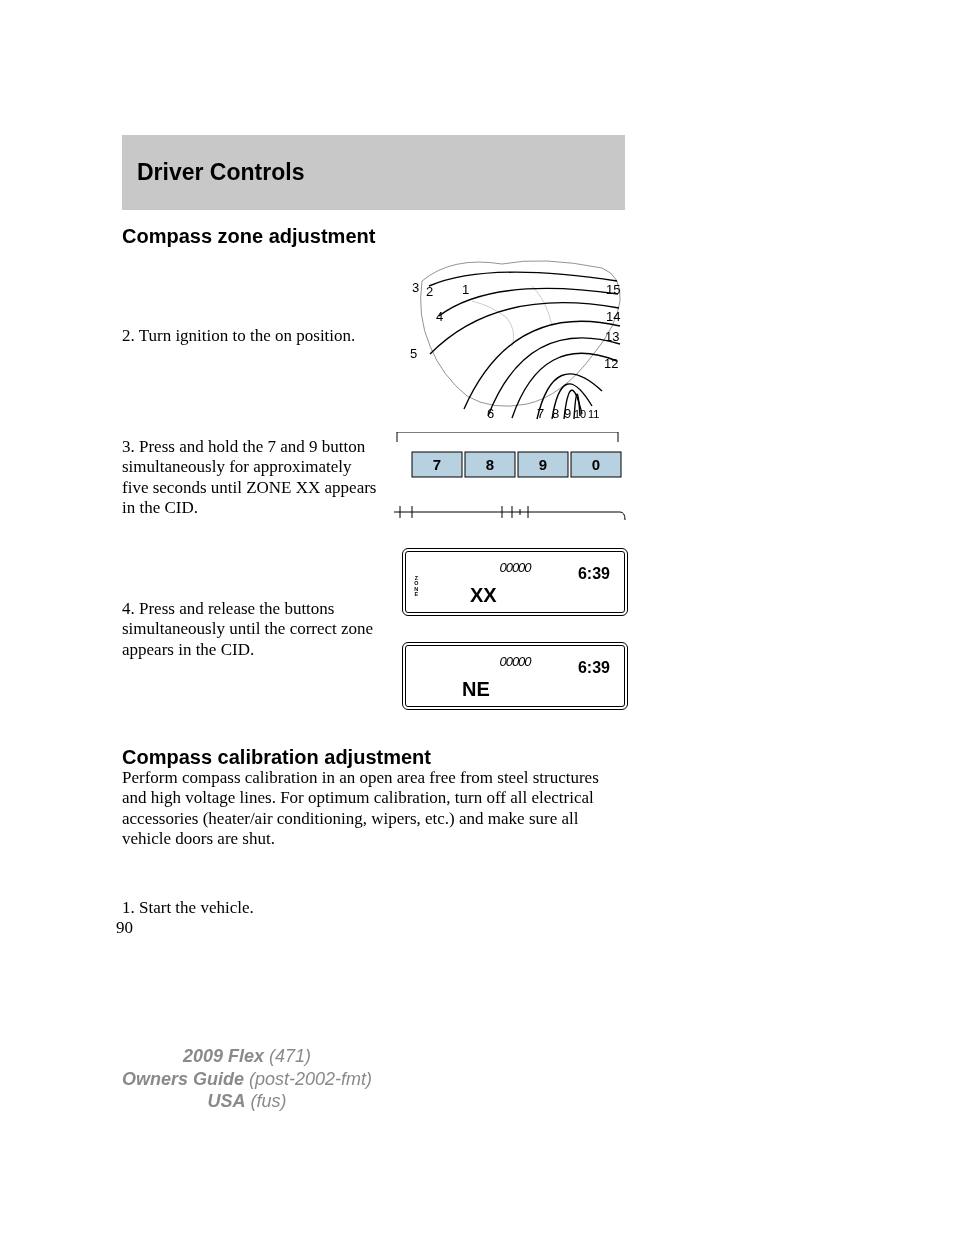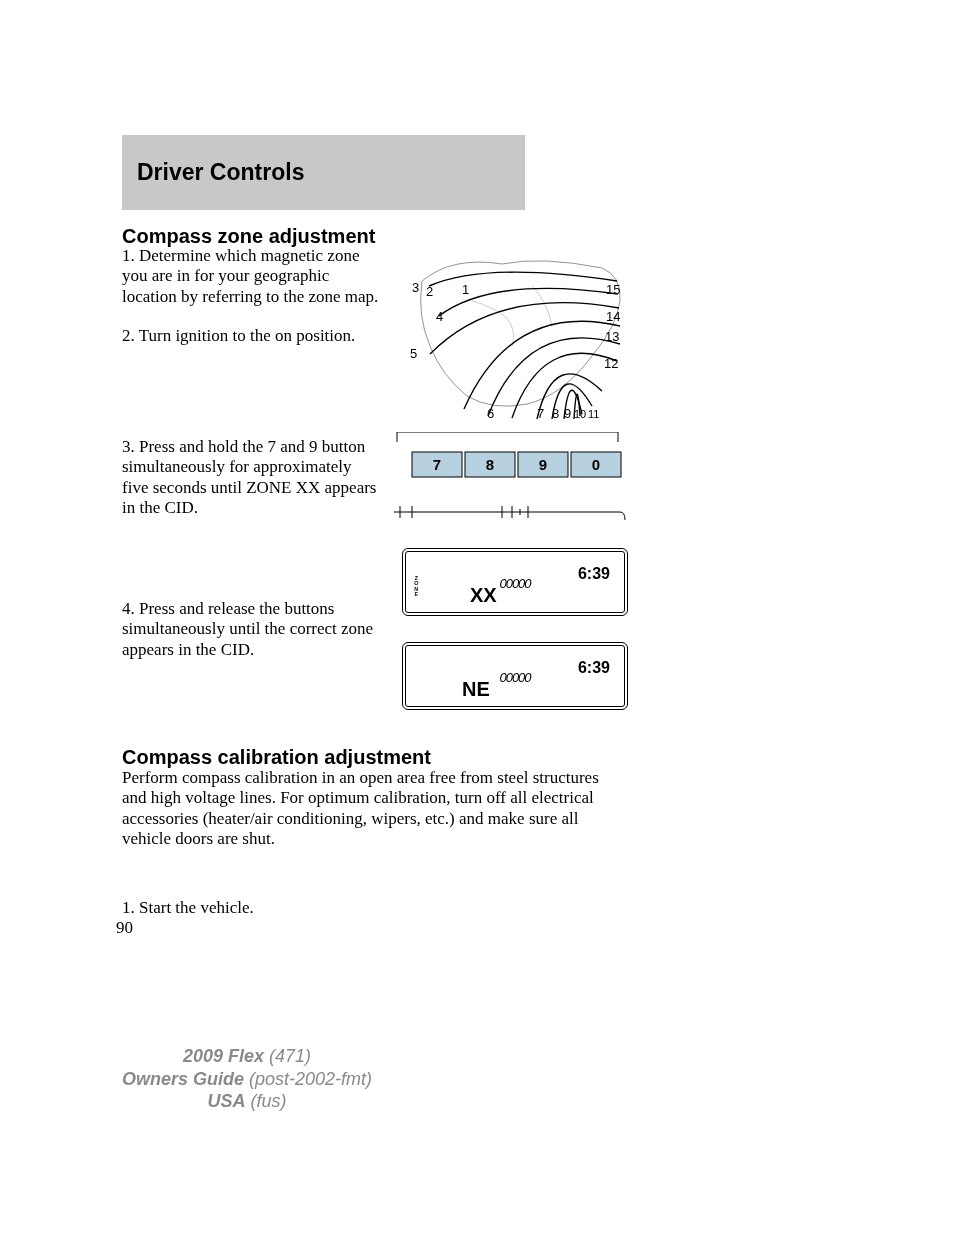--- a/index.html
+++ b/index.html
@@ -13,21 +13,21 @@
   .page {
     position: relative;
     width: 954px;
     height: 1235px;
     box-sizing: border-box;
   }
   .header-bar {
     position: absolute;
     left: 122px;
     top: 135px;
-    width: 403px;
+    width: 503px;
     height: 75px;
     background: #c8c8c8;
     display: flex;
     align-items: center;
     padding-left: 15px;
     box-sizing: border-box;
   }
   .header-title {
     font-family: Arial, Helvetica, sans-serif;
     font-weight: bold;
@@ -82,21 +82,21 @@
   
   .cid {
     width: 218px; height: 60px;
     border: 4px double #000;
     border-radius: 6px;
     position: relative;
     font-family: Arial, Helvetica, sans-serif;
     margin-left: 10px;
   }
   .cid .ooo {
-    position: absolute; top: 24px; left: 50%; transform: translateX(-50%);
+    position: absolute; top: 8px; left: 50%; transform: translateX(-50%);
     font-size: 13px; letter-spacing: -1px;
   }
   .cid .time {
     position: absolute; top: 13px; right: 14px;
     font-weight: bold; font-size: 16px;
   }
   .cid .zone-label {
     position: absolute; left: 8px; top: 22px;
     font-size: 6px; line-height: 1; letter-spacing: 0;
     writing-mode: horizontal-tb;
@@ -115,21 +115,20 @@
 <body>
 
 <div class="page">
 
   <div class="header-bar">
     <span class="header-title">Driver Controls</span>
   </div>
 
   <div class="subheading" style="top:225px;">Compass zone adjustment</div>
 
-  <div class="body-text left-col" style="top:246px;">1. Determine which magnetic zone you are in for your geographic location by referring to the zone map.</div>
   <div class="body-text left-col" style="top:326px;">2. Turn ignition to the on position.</div>
   <div class="body-text left-col" style="top:437px;">3. Press and hold the 7 and 9 button simultaneously for approximately five seconds until ZONE XX appears in the CID.</div>
   <div class="body-text left-col" style="top:580px;margin-top:19px;">4. Press and release the buttons simultaneously until the correct zone appears in the CID.</div>
 
   <div class="fig zone-map">
     <svg width="236" height="176" viewBox="0 0 236 176">
 
       <path d="M 30 35 Q 60 10 110 18 Q 150 10 210 22 Q 230 30 228 55 Q 225 80 200 110 Q 170 150 135 158 Q 100 165 75 150 Q 50 130 38 100 Q 25 70 30 35 Z" fill="none" stroke="#777" stroke-width="0.8"></path>
       <path d="M 80 55 Q 100 60 115 72 Q 125 85 120 100" fill="none" stroke="#999" stroke-width="0.5"></path>
       <path d="M 140 40 Q 155 55 160 80" fill="none" stroke="#999" stroke-width="0.5"></path>

